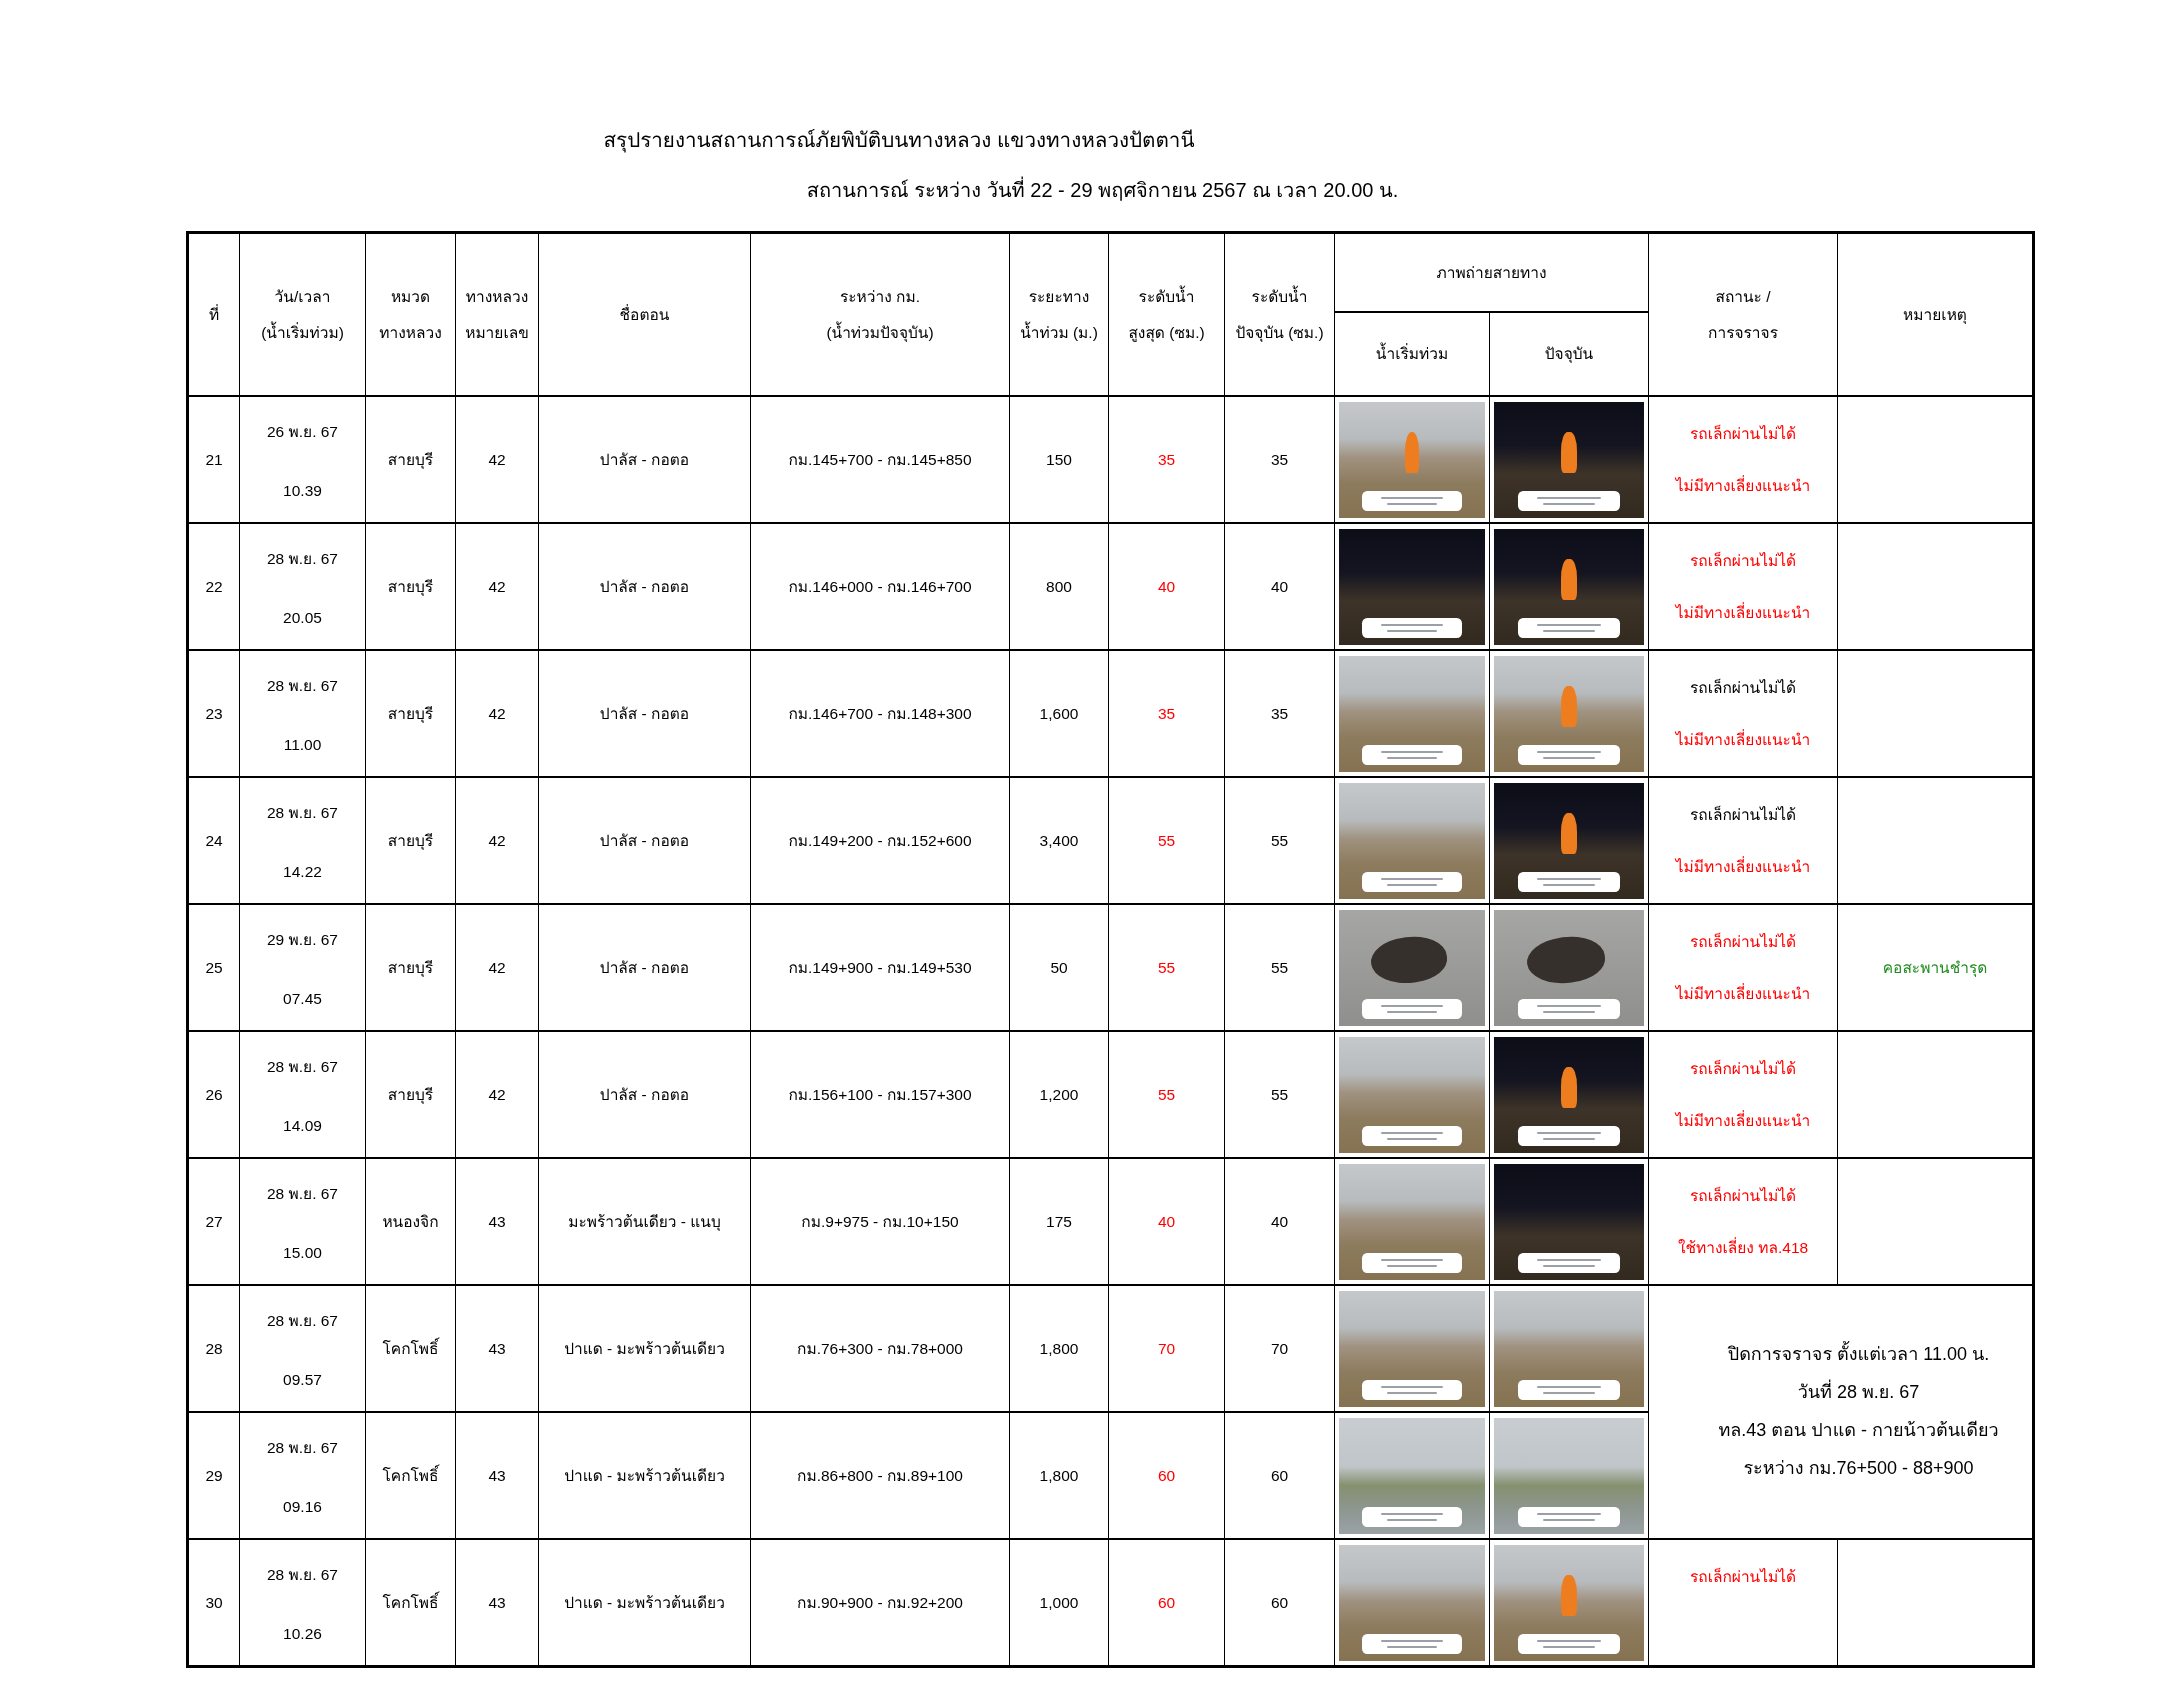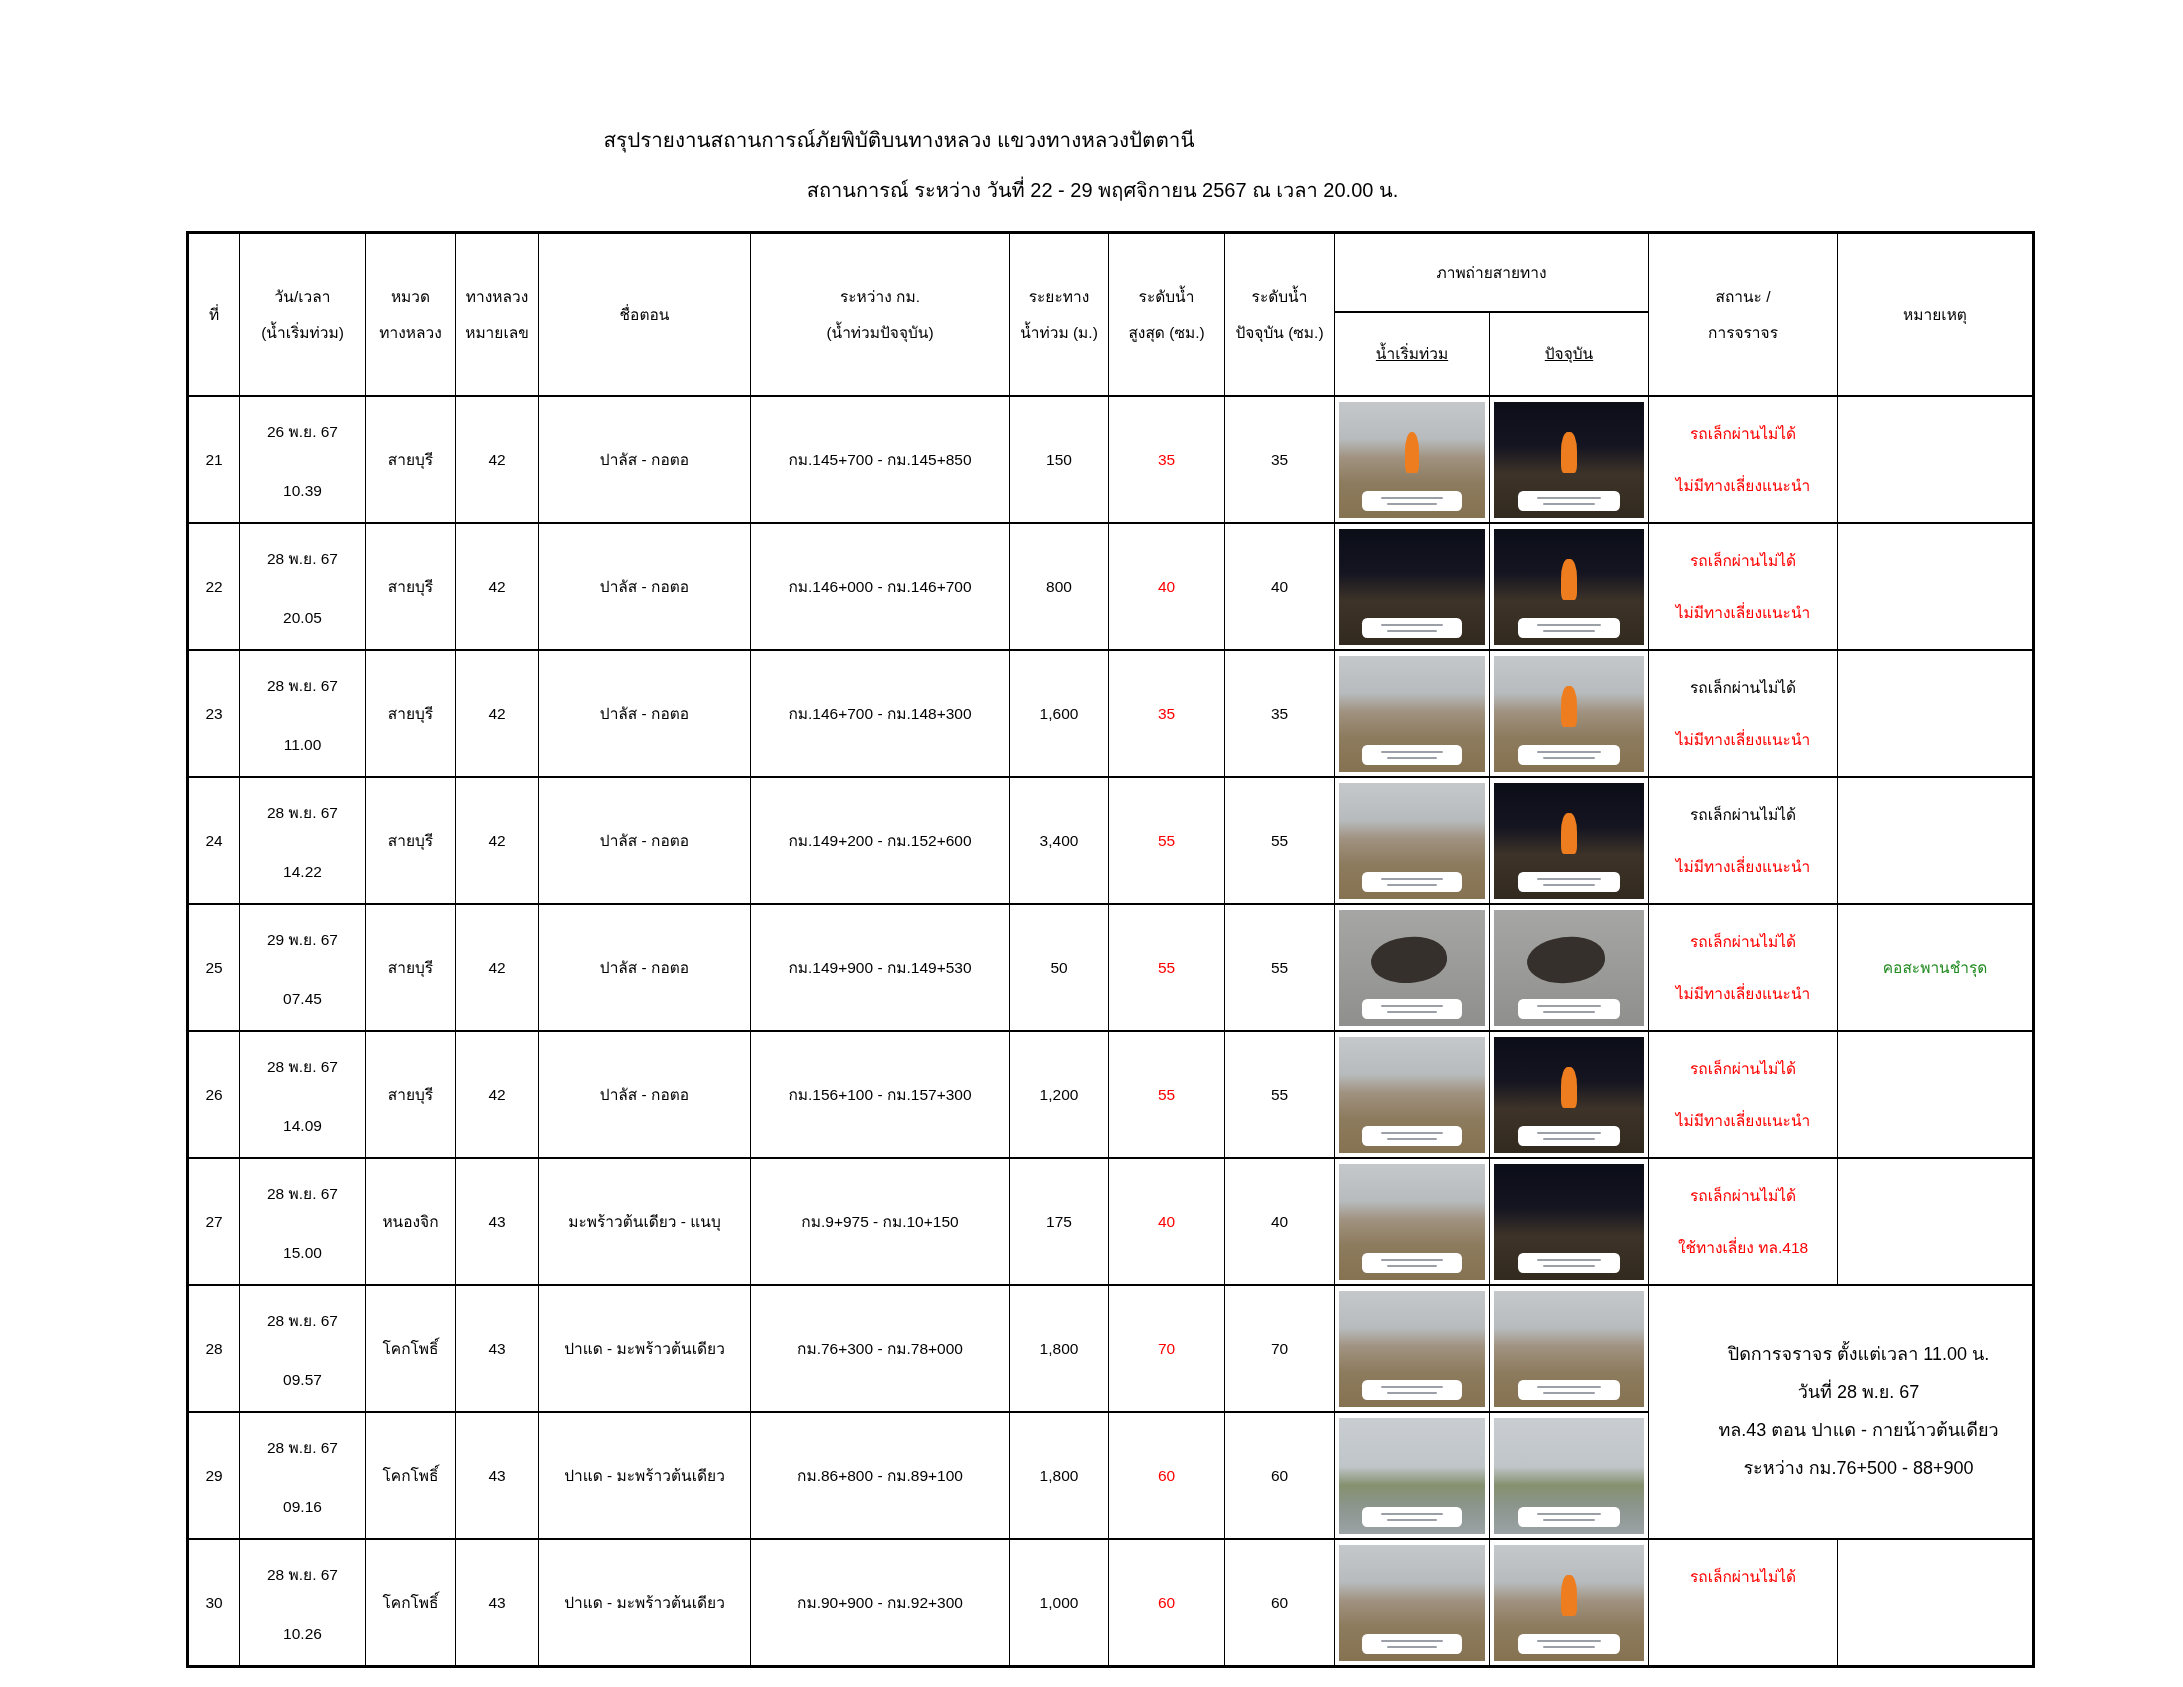--- a/index.html
+++ b/index.html
@@ -19,21 +19,21 @@
     position:absolute;left:186px;top:231px;width:1845px;
     border-collapse:collapse;table-layout:fixed;
     border:3.1px solid #000;
   }
   .report th,.report td{
     border:1px solid #000;border-top-width:2.1px;border-bottom-width:2.1px;
     padding:0;vertical-align:middle;text-align:center;
     font-size:15.5px;font-weight:normal;overflow:hidden;
   }
   .report thead tr.h1 th{height:77px;}
-  .report thead tr.h2 th{height:82px;text-decoration:underline;}
+  .report thead tr.h2 th{height:82px;}
   .report thead th{white-space:pre-line;line-height:2.3;}
   .report tbody tr{height:124px;}
   td.c-date .stack, td.c-status .stack{
     display:flex;flex-direction:column;justify-content:space-between;align-items:center;
     height:81px;padding:22px 2.1px;
   }
   td.c-status .stack{height:77px;padding:23px 3.1px;}
   td.c-status .stack.single{justify-content:flex-start;}
   td.c-max{color:#FF0000;}
   td.c-photo{padding:3.6px;}
@@ -467,21 +467,21 @@
     <td class="c-no">30</td>
     <td class="c-date">
       <div class="stack">
         <div>28 พ.ย. 67</div>
         <div>10.26</div>
       </div>
     </td>
     <td>โคกโพธิ์</td>
     <td>43</td>
     <td>ปาแด - มะพร้าวต้นเดียว</td>
-    <td>กม.90+900 - กม.92+300</td>
+    <td>กม.90+900 - กม.92+200</td>
     <td>1,000</td>
     <td class="c-max" style="color: rgb(255, 0, 0);">60</td>
     <td>60</td>
     <td class="c-photo">
       <div class="photo day">
             <div class="caption">
               <i></i>
               <i></i>
             </div>
           </div>

